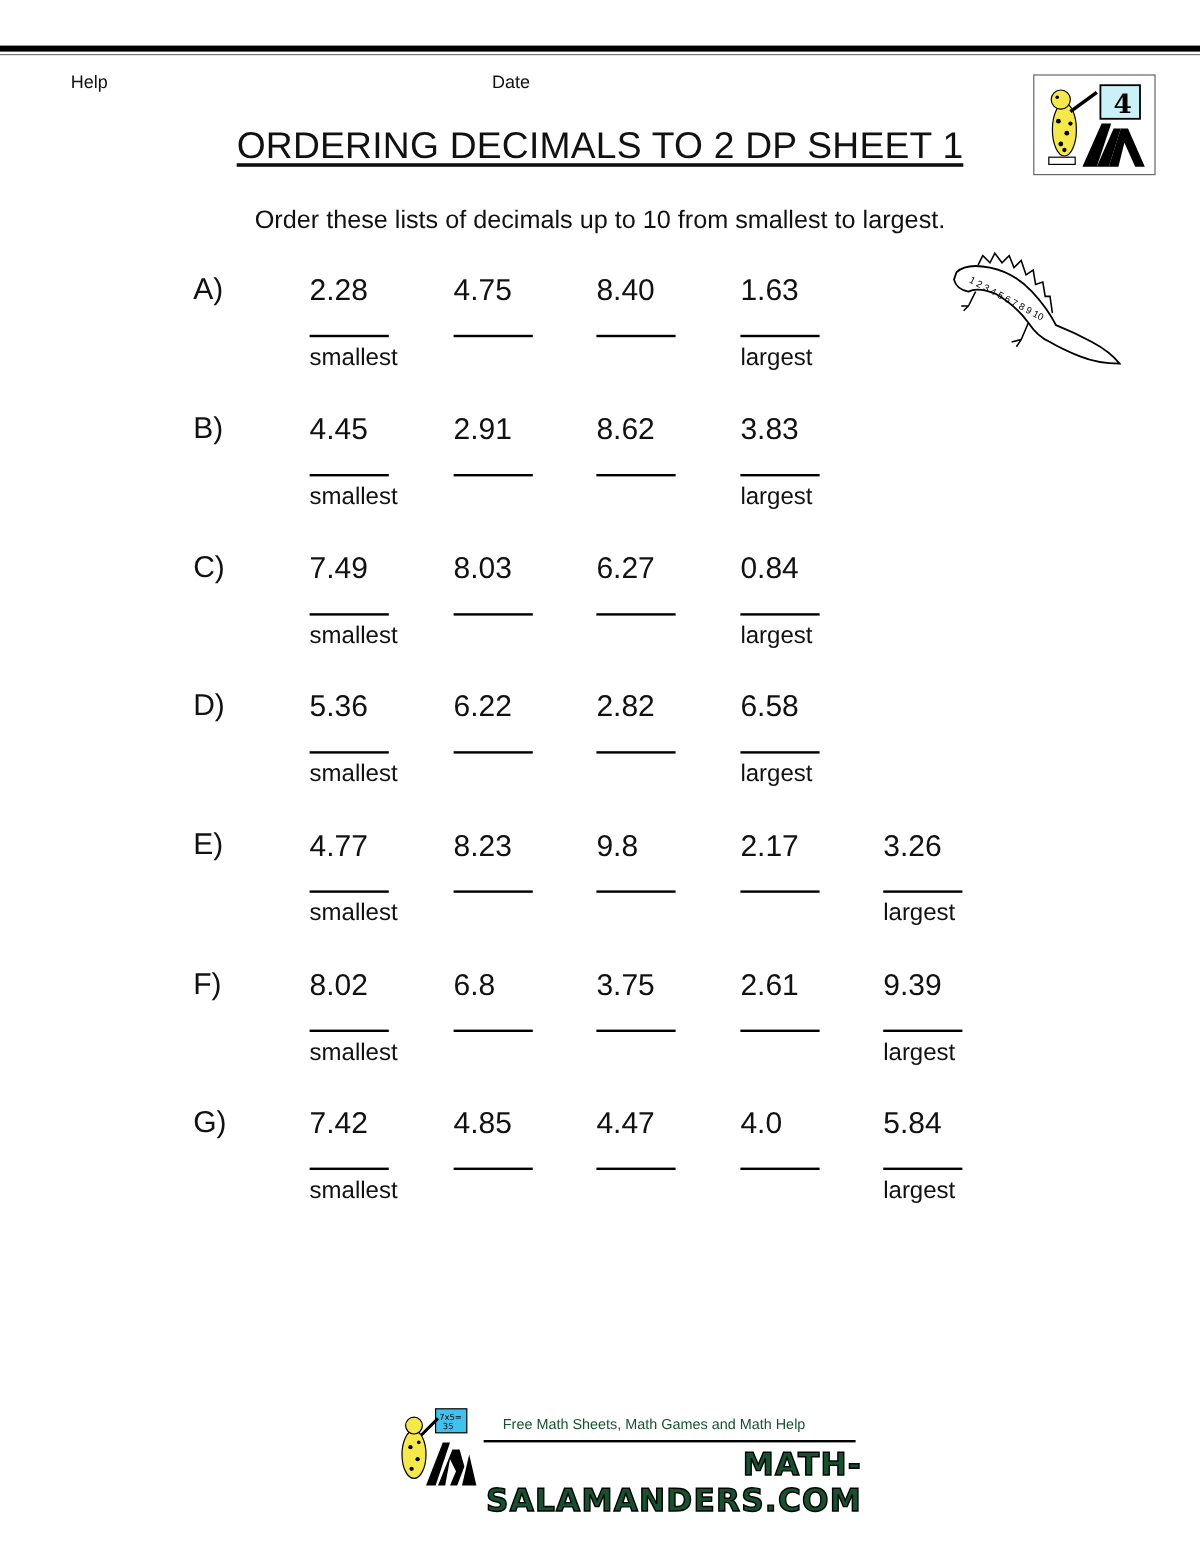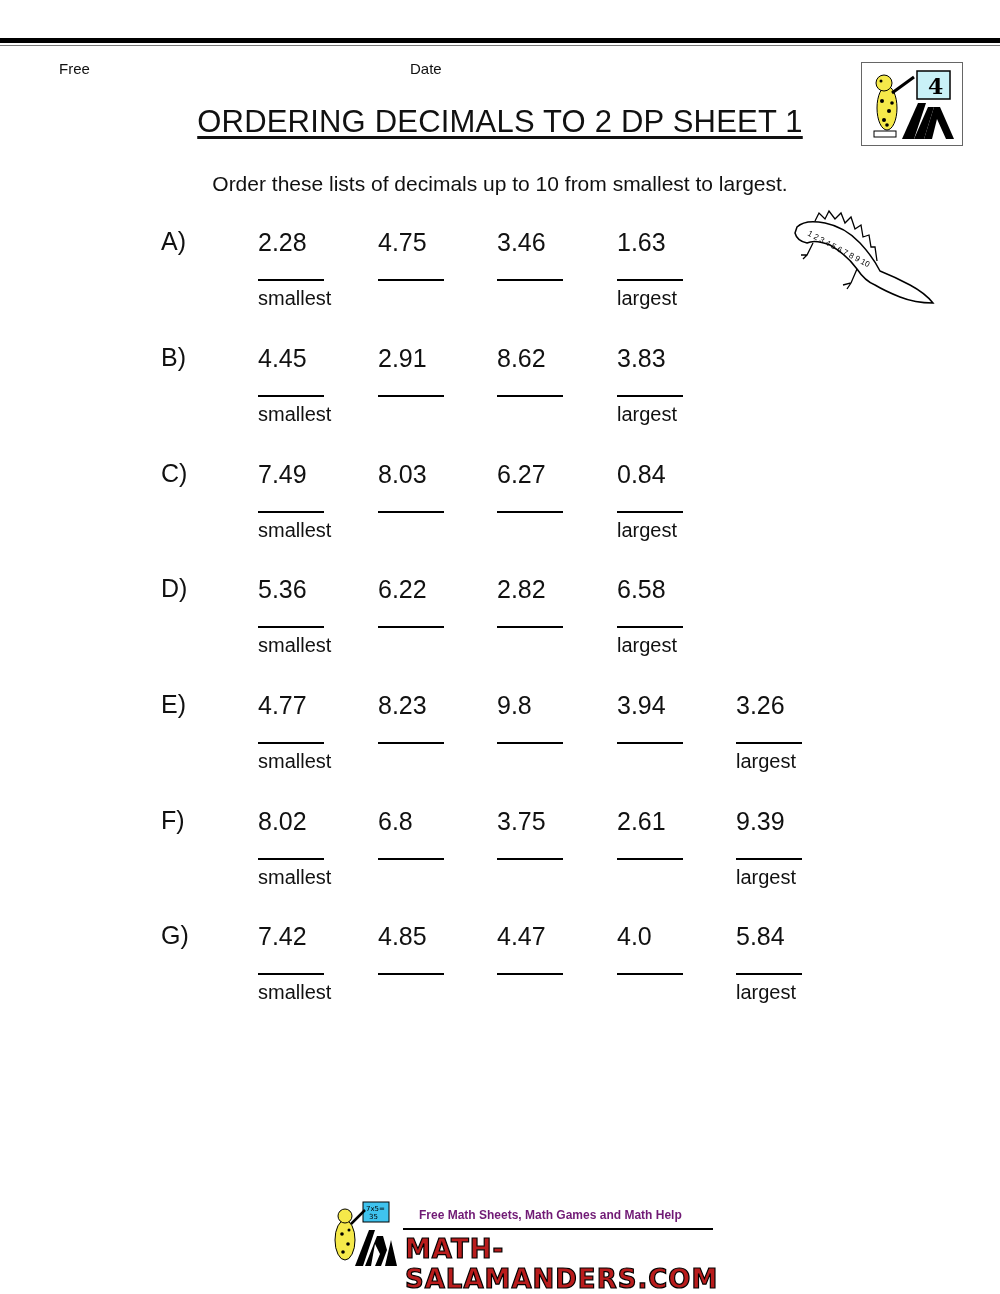--- a/index.html
+++ b/index.html
@@ -11,33 +11,33 @@
   .logo-box { position:absolute; left:861px; top:62px; width:100px; height:82px; border:1px solid #666; background:#fff; }
   .title { position:absolute; left:0; width:1000px; top:104px; text-align:center; font-size:31px; text-decoration:underline; text-underline-offset:4px; letter-spacing:0.2px; }
   .instr { position:absolute; left:0; width:1000px; top:172px; text-align:center; font-size:21px; }
   .row { position:absolute; left:0; width:1000px; height:110px; }
   .row-label { position:absolute; left:161px; top:0; font-size:25px; }
   .cell { position:absolute; top:0; width:70px; }
   .num { font-size:25px; line-height:30px; white-space:nowrap; }
   .blank { position:absolute; top:52px; left:0; width:66px; height:2px; background:#000; }
   .hint { position:absolute; top:60px; left:0; font-size:20px; white-space:nowrap; }
   .newt { position:absolute; left:785px; top:205px; width:155px; height:105px; }
-  .footer { position:absolute; left:325px; top:1200px; width:390px; height:70px; }
-  .footer-tag { position:absolute; left:94px; top:8px; font-size:12px; font-weight:bold; color:#701a75; }
+  .footer { position:absolute; left:325px; top:1172px; width:390px; height:70px;text-align:right; }
+  .footer-tag { position:absolute; left:94px; top:8px; font-size:12px; font-weight:normal; color:#14532d; }
   .footer-line { position:absolute; left:78px; top:28px; width:310px; height:2px; background:#000; }
-  .footer-site { position:absolute; left:80px; top:34px; font-size:26px; font-weight:bold; letter-spacing:1px; color:#b91c1c;
+  .footer-site { position:absolute; left:80px; top:34px; font-size:26px; font-weight:bold; letter-spacing:1px; color:#14532d;
                  -webkit-text-stroke:1.2px #000; font-family:"DejaVu Sans", sans-serif; }
 </style>
 </head>
 <body>
 
 <div class="topbar"></div>
 <div class="topbar2"></div>
 
-<span class="hdr-label" style="left:59px">Free</span>
+<span class="hdr-label" style="left:59px">Help</span>
 <span class="hdr-label" style="left:410px">Date</span>
 
 <div class="logo-box">
   <svg width="100" height="82" viewBox="0 0 100 82">
     <rect x="55" y="8" width="33" height="28" fill="#c9f1f7" stroke="#000" stroke-width="1.5"></rect>
     <text x="66" y="31" font-size="22" font-weight="bold" font-family="DejaVu Serif, serif" fill="#000">4</text>
     <polygon points="40,76 56,40 64,40 52,76" fill="#000"></polygon>
     <polygon points="52,76 66,44 72,44 62,76" fill="#000"></polygon>
     <polygon points="62,76 72,44 78,44 92,76 84,76 75,56 70,76" fill="#000"></polygon>
     <ellipse cx="25" cy="45" rx="10" ry="22" fill="#f5e94a" stroke="#000" stroke-width="1"></ellipse>
@@ -71,21 +71,21 @@
   <div class="cell" style="left:258px">
       <div class="num">2.28</div>
       <div class="blank"></div>
       <div class="hint">smallest</div>
     </div>
   <div class="cell" style="left:378px">
       <div class="num">4.75</div>
       <div class="blank"></div>
     </div>
   <div class="cell" style="left:497px">
-      <div class="num">3.46</div>
+      <div class="num">8.40</div>
       <div class="blank"></div>
     </div>
   <div class="cell" style="left:617px">
       <div class="num">1.63</div>
       <div class="blank"></div>
       <div class="hint">largest</div>
     </div>
 </div>
 
 <div class="row" style="top:343px">
@@ -163,21 +163,21 @@
     </div>
   <div class="cell" style="left:378px">
       <div class="num">8.23</div>
       <div class="blank"></div>
     </div>
   <div class="cell" style="left:497px">
       <div class="num">9.8</div>
       <div class="blank"></div>
     </div>
   <div class="cell" style="left:617px">
-      <div class="num">3.94</div>
+      <div class="num">2.17</div>
       <div class="blank"></div>
     </div>
   <div class="cell" style="left:736px">
       <div class="num">3.26</div>
       <div class="blank"></div>
       <div class="hint">largest</div>
     </div>
 </div>
 
 <div class="row" style="top:806px">

